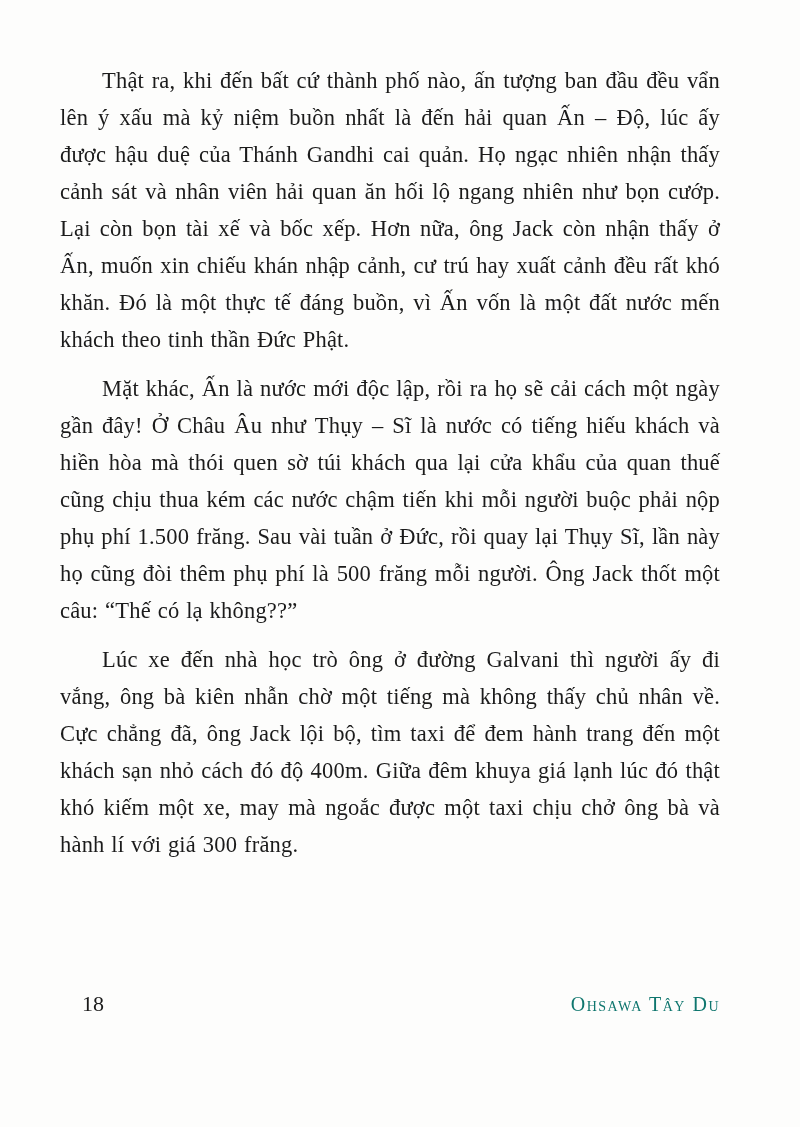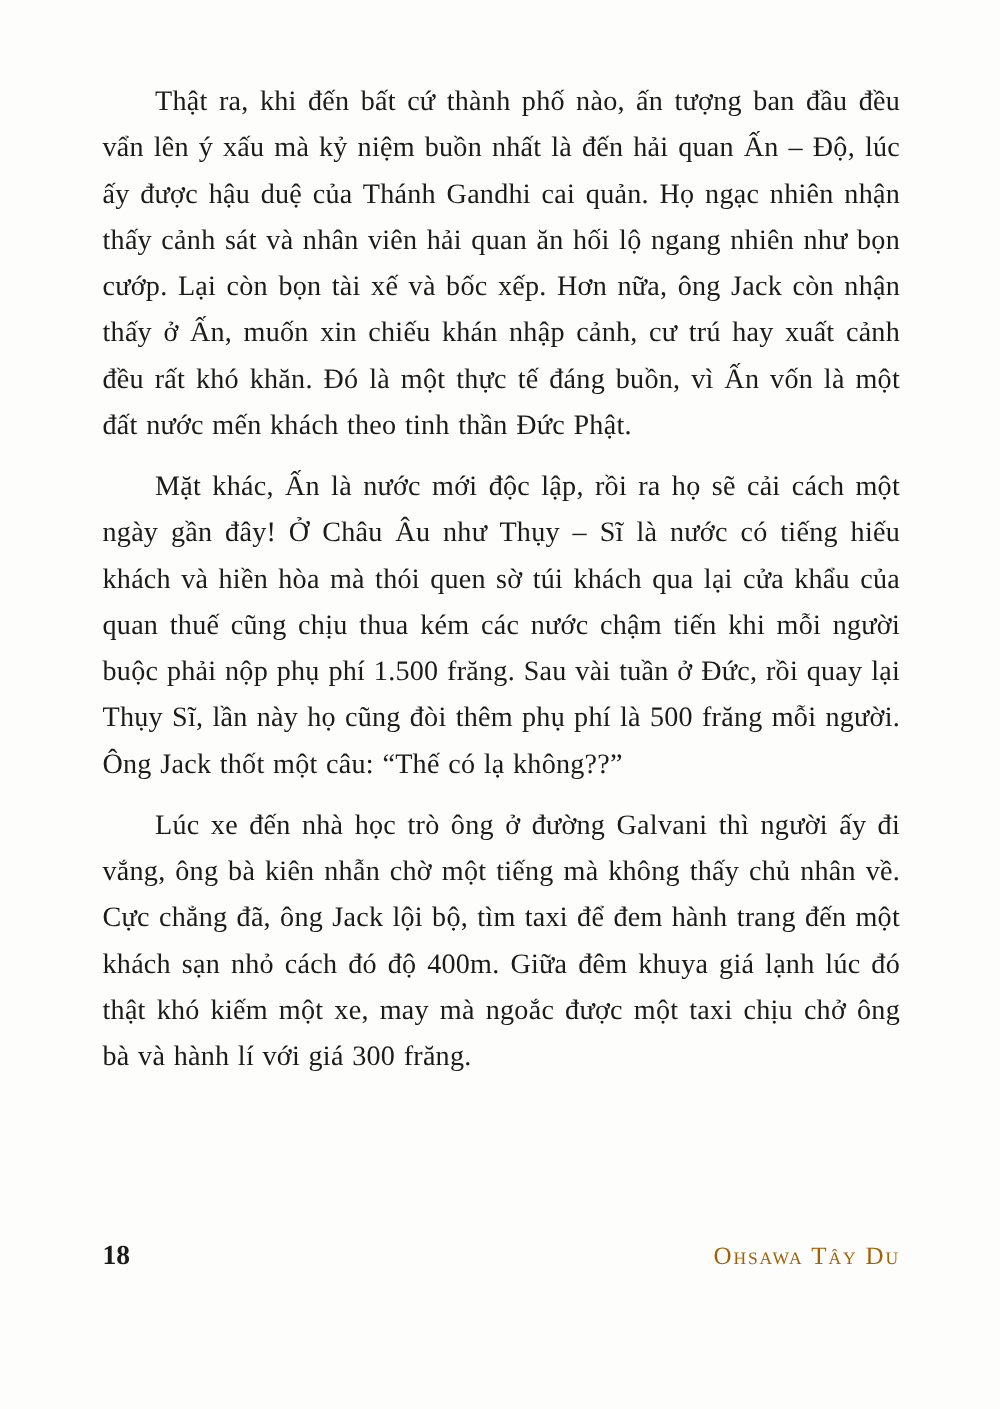--- a/index.html
+++ b/index.html
@@ -12,49 +12,49 @@
       background: #fdfdfc;
       font-family: "Liberation Serif", "DejaVu Serif", serif;
       color: #1b1b1b;
       overflow: hidden;
     }
     .page {
       position: relative;
       box-sizing: border-box;
       width: 800px;
       height: 1049px;
-      padding: 62px 80px 0 82px;
+      padding: 62px 80px 0 60px;
     }
     .body-text p {
       margin: 0 0 12px 0;
       font-size: 22.5px;
       line-height: 37px;
       text-align: justify;
       text-indent: 42px;
       letter-spacing: 0.2px;
       word-spacing: 1px;
     }
     .footer {
       position: absolute;
       left: 82px;
       right: 80px;
       bottom: 32px;
       display: flex;
       justify-content: space-between;
       align-items: baseline;
     }
     .page-number {
-      font-weight: bold;
+      font-weight: normal;
       font-size: 22px;
     }
     .book-title {
       font-variant: small-caps;
       font-size: 20px;
       letter-spacing: 1.5px;
-      color: #a16207;
+      color: #0f766e;
     }
   </style>
 </head>
 <body>
 
 <div class="page">
   <div class="body-text">
     <p>Thật ra, khi đến bất cứ thành phố nào, ấn tượng ban đầu đều vẩn lên ý xấu mà kỷ niệm buồn nhất là đến hải quan Ấn – Độ, lúc ấy được hậu duệ của Thánh Gandhi cai quản. Họ ngạc nhiên nhận thấy cảnh sát và nhân viên hải quan ăn hối lộ ngang nhiên như bọn cướp. Lại còn bọn tài xế và bốc xếp. Hơn nữa, ông Jack còn nhận thấy ở Ấn, muốn xin chiếu khán nhập cảnh, cư trú hay xuất cảnh đều rất khó khăn. Đó là một thực tế đáng buồn, vì Ấn vốn là một đất nước mến khách theo tinh thần Đức Phật.</p>
     <p>Mặt khác, Ấn là nước mới độc lập, rồi ra họ sẽ cải cách một ngày gần đây! Ở Châu Âu như Thụy – Sĩ là nước có tiếng hiếu khách và hiền hòa mà thói quen sờ túi khách qua lại cửa khẩu của quan thuế cũng chịu thua kém các nước chậm tiến khi mỗi người buộc phải nộp phụ phí 1.500 frăng. Sau vài tuần ở Đức, rồi quay lại Thụy Sĩ, lần này họ cũng đòi thêm phụ phí là 500 frăng mỗi người. Ông Jack thốt một câu: “Thế có lạ không??”</p>
     <p>Lúc xe đến nhà học trò ông ở đường Galvani thì người ấy đi vắng, ông bà kiên nhẫn chờ một tiếng mà không thấy chủ nhân về. Cực chẳng đã, ông Jack lội bộ, tìm taxi để đem hành trang đến một khách sạn nhỏ cách đó độ 400m. Giữa đêm khuya giá lạnh lúc đó thật khó kiếm một xe, may mà ngoắc được một taxi chịu chở ông bà và hành lí với giá 300 frăng.</p>

